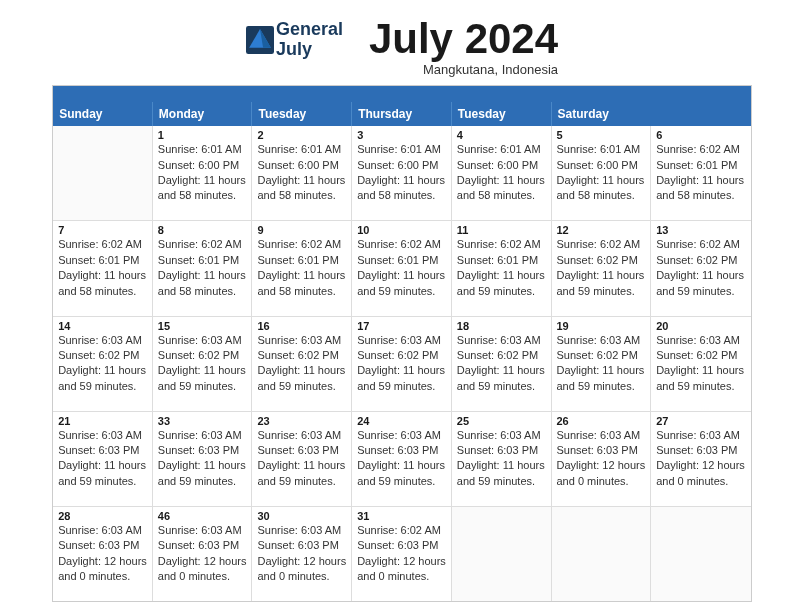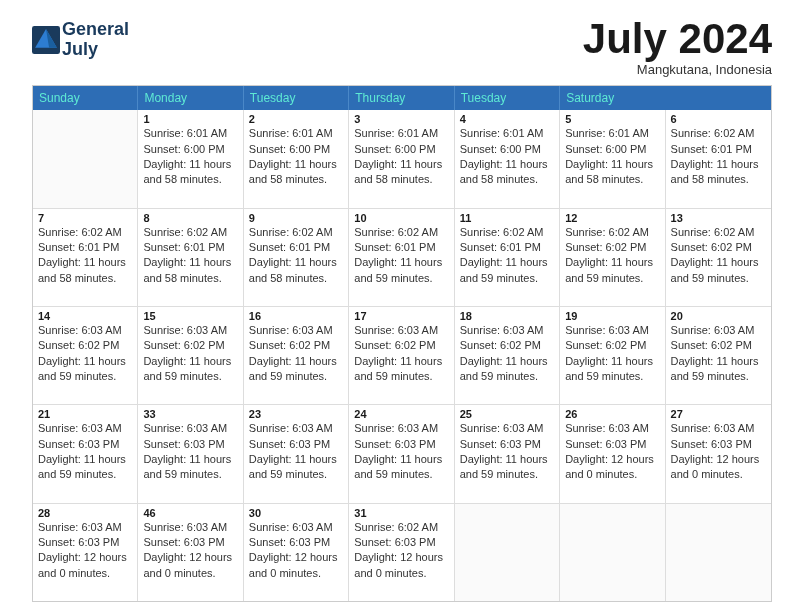--- a/index.html
+++ b/index.html
@@ -9,20 +9,21 @@
       width: 792px;
       height: 612px;
       overflow: hidden;
     }
     .page {
       width: 792px;
       height: 612px;
       padding: 16px 20px 10px 32px;
       display: flex;
       flex-direction: column;
+      align-items: center;
     }
     .header {
       display: flex;
       justify-content: space-between;
       align-items: flex-start;
       margin-bottom: 8px;
     }
     .logo {
       display: flex;
       align-items: center;
@@ -58,26 +59,27 @@
       display: flex;
       flex-direction: column;
       border: 1px solid #ccc;
     }
     .cal-header-row {
       display: grid;
       grid-template-columns: repeat(7, 1fr);
       background: #2d6db5;
     }
     .cal-header-cell {
-      color: #5eead4;
+      color: #ffffff;
       font-size: 12px;
-      font-weight: normal;
+      font-weight: bold;
       padding: 5px 6px;
       text-align: left;
       border-right: 1px solid #4a88c8;
+      margin-top: 16px;
     }
     .cal-header-cell:last-child { border-right: none; }
     .cal-body {
       flex: 1;
       display: flex;
       flex-direction: column;
     }
     .cal-row {
       display: grid;
       grid-template-columns: repeat(7, 1fr);

